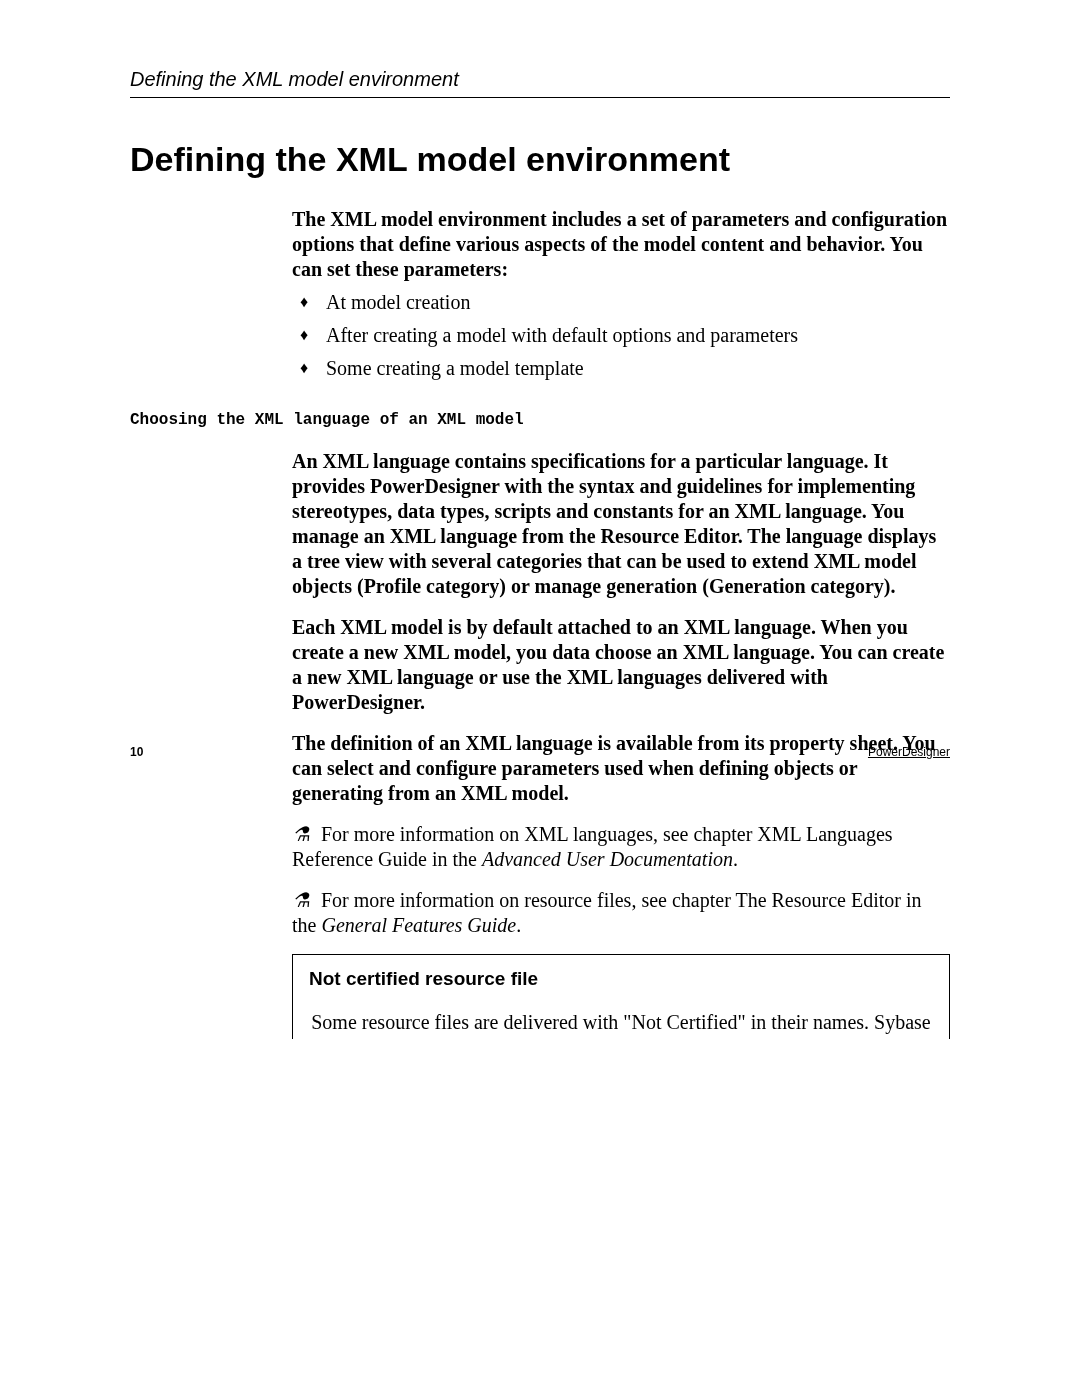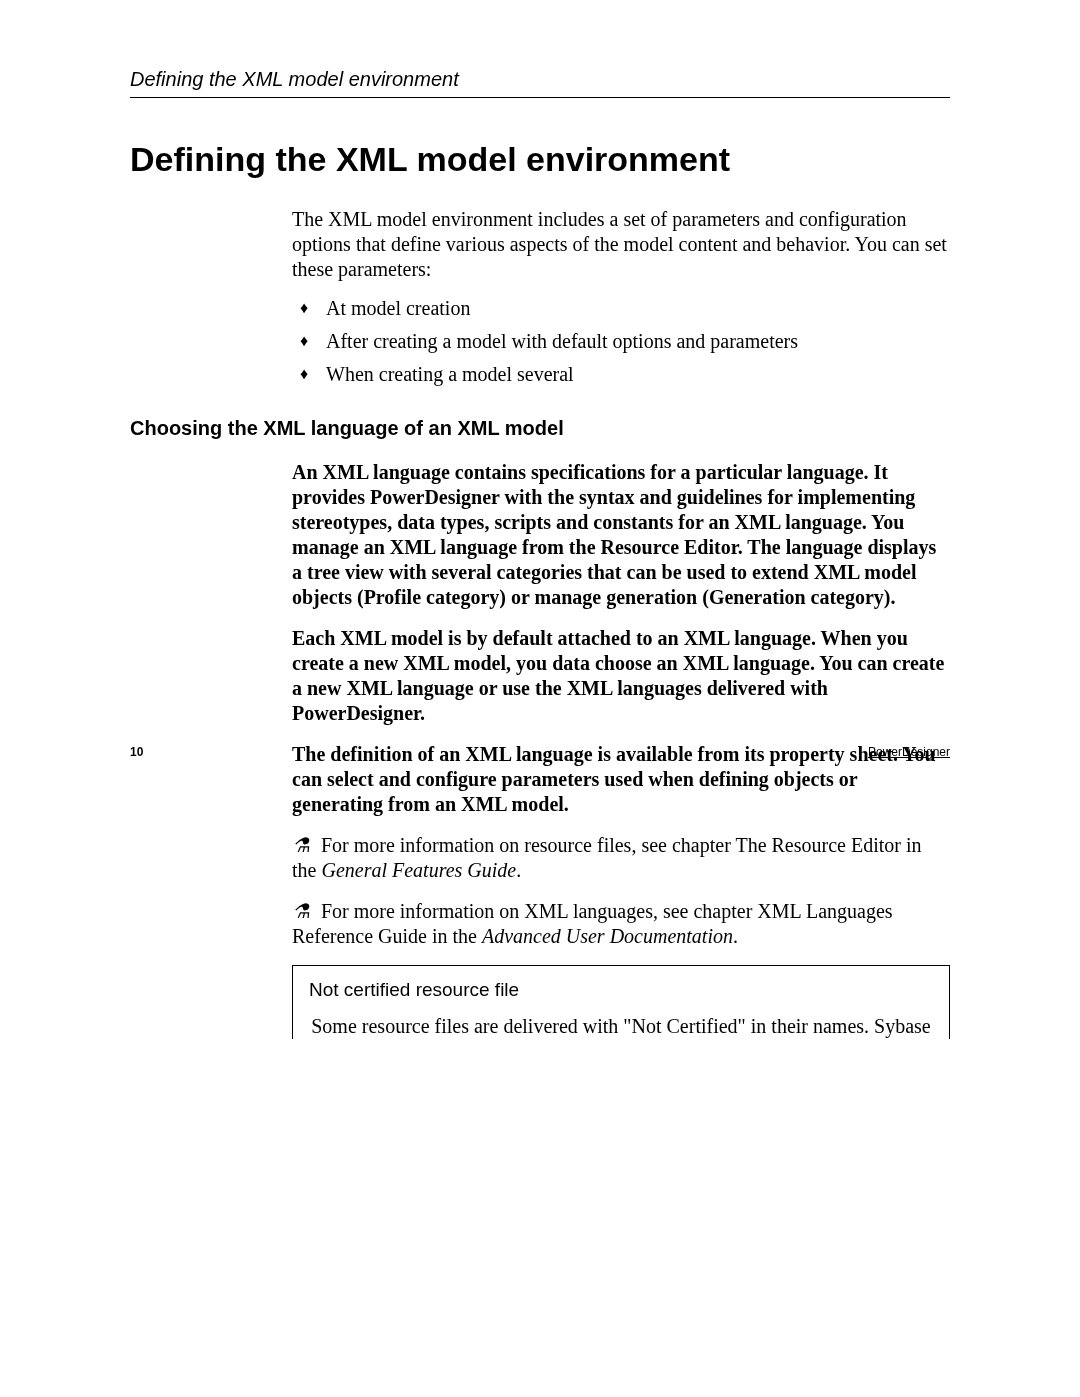--- a/index.html
+++ b/index.html
@@ -29,44 +29,45 @@
     font-weight: 700;
     font-size: 34px;
     margin: 0 0 28px 0;
   }
   .body-indent {
     margin-left: 162px;
     font-size: 20px;
     line-height: 1.25;
   }
   .intro-para {
-    margin-bottom: 14px;
+    margin-bottom: 8px;
+    font-weight: bold;
   }
   ul.bullets {
     list-style: none;
     padding: 0;
     margin: 0 0 30px 0;
   }
   ul.bullets li {
     position: relative;
     padding-left: 34px;
     margin-bottom: 8px;
   }
   ul.bullets li::before {
     content: "\2666"; 
     position: absolute;
     left: 8px;
     top: 0;
     font-size: 16px;
     line-height: 24px;
   }
   h2.section {
-    font-family: Liberation Sans, sans-serif;
+    font-family: Liberation Mono, monospace;
     font-weight: 700;
-    font-size: 20px;
+    font-size: 16px;
     margin: 30px 0 20px 0;
   }
   .para {
     margin-bottom: 16px;
     font-weight: bold;
   }
   .note {
     margin-bottom: 16px;
   }
   .note .glasses {
@@ -76,23 +77,23 @@
   .note .ital {
     font-style: italic;
   }
   .boxed {
     border: 1.5px solid #000;
     padding: 12px 16px 14px 16px;
     margin-top: 12px;
   }
   .boxed-title {
     font-family: Arial, Helvetica, sans-serif;
-    font-weight: 400;
+    font-weight: 700;
     font-size: 19px;
-    margin-bottom: 12px;
+    margin-bottom: 19px;
   }
   .boxed-body {
     font-size: 20px;
     line-height: 1.25;
     text-align: center;
   }
   .footer {
     position: absolute;
     left: 130px;
     right: 130px;
@@ -118,43 +119,43 @@
 
   <h1 class="title">Defining the XML model environment</h1>
 
   <div class="body-indent">
 
     <div class="intro-para">The XML model environment includes a set of parameters and configuration options that define various aspects of the model content and behavior. You can set these parameters:</div>
 
     <ul class="bullets">
       <li>At model creation</li>
       <li>After creating a model with default options and parameters</li>
-      <li>When creating a model several</li>
+      <li>Some creating a model template</li>
     </ul>
 
   </div>
 
   <h2 class="section">Choosing the XML language of an XML model</h2>
 
   <div class="body-indent">
 
     <div class="para">An XML language contains specifications for a particular language. It provides PowerDesigner with the syntax and guidelines for implementing stereotypes, data types, scripts and constants for an XML language. You manage an XML language from the Resource Editor. The language displays a tree view with several categories that can be used to extend XML model objects (Profile category) or manage generation (Generation category).</div>
 
     <div class="para">Each XML model is by default attached to an XML language. When you create a new XML model, you data choose an XML language. You can create a new XML language or use the XML languages delivered with PowerDesigner.</div>
 
     <div class="para">The definition of an XML language is available from its property sheet. You can select and configure parameters used when defining objects or generating from an XML model.</div>
 
     <div class="note">
       <span class="glasses">⚗</span>
-      <span>For more information on resource files, see chapter The Resource Editor in the </span><span class="ital">General Features Guide</span><span>.</span>
+      <span>For more information on XML languages, see chapter XML Languages Reference Guide in the </span><span class="ital">Advanced User Documentation</span><span>.</span>
     </div>
 
     <div class="note">
       <span class="glasses">⚗</span>
-      <span>For more information on XML languages, see chapter XML Languages Reference Guide in the </span><span class="ital">Advanced User Documentation</span><span>.</span>
+      <span>For more information on resource files, see chapter The Resource Editor in the </span><span class="ital">General Features Guide</span><span>.</span>
     </div>
 
     <div class="boxed">
       <div class="boxed-title">Not certified resource file</div>
       <div class="boxed-body">Some resource files are delivered with "Not Certified" in their names. Sybase will perform all possible validation checks, however Sybase does not maintain specific environments to fully certify these resource files. Sybase will support the definition by accepting bug reports and will provide fixes as per standard policy, with the exception that there will be no final environmental validation of the fix.  Users are invited to assist Sybase by testing fixes of the definition provided by Sybase and report any continuing inconsistencies.</div>
     </div>
 
   </div>
 
   <div class="footer">

